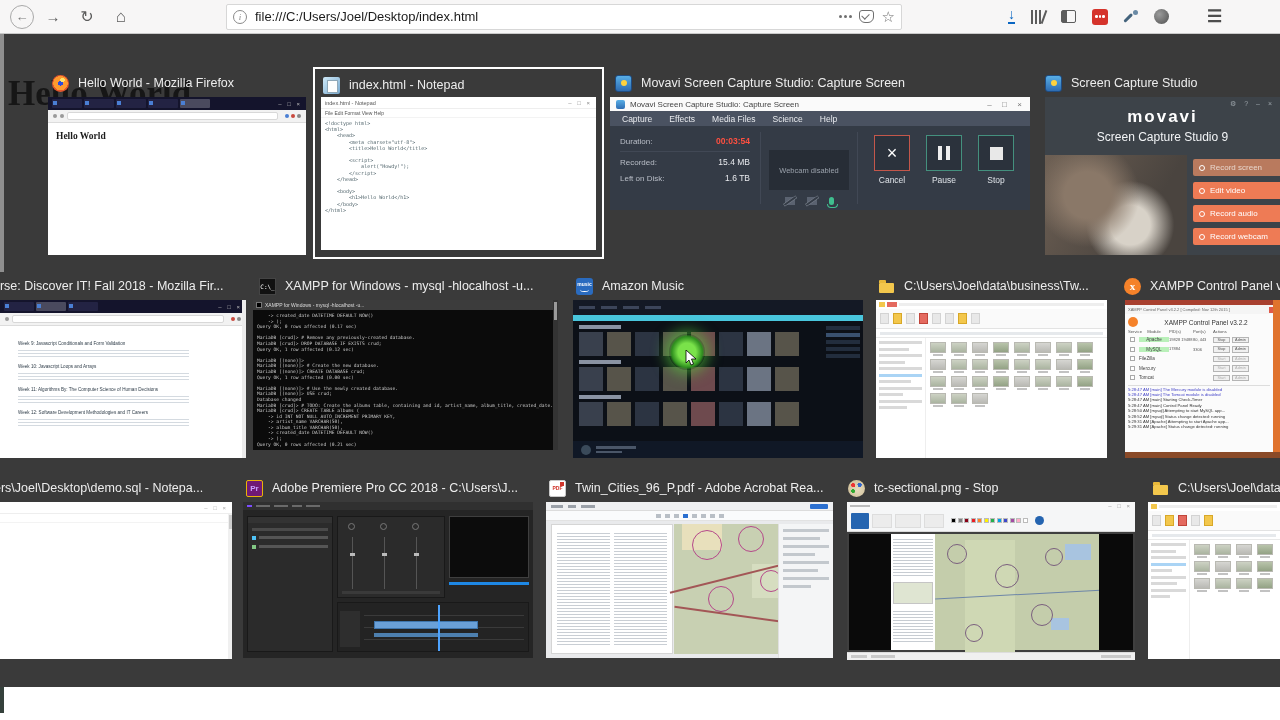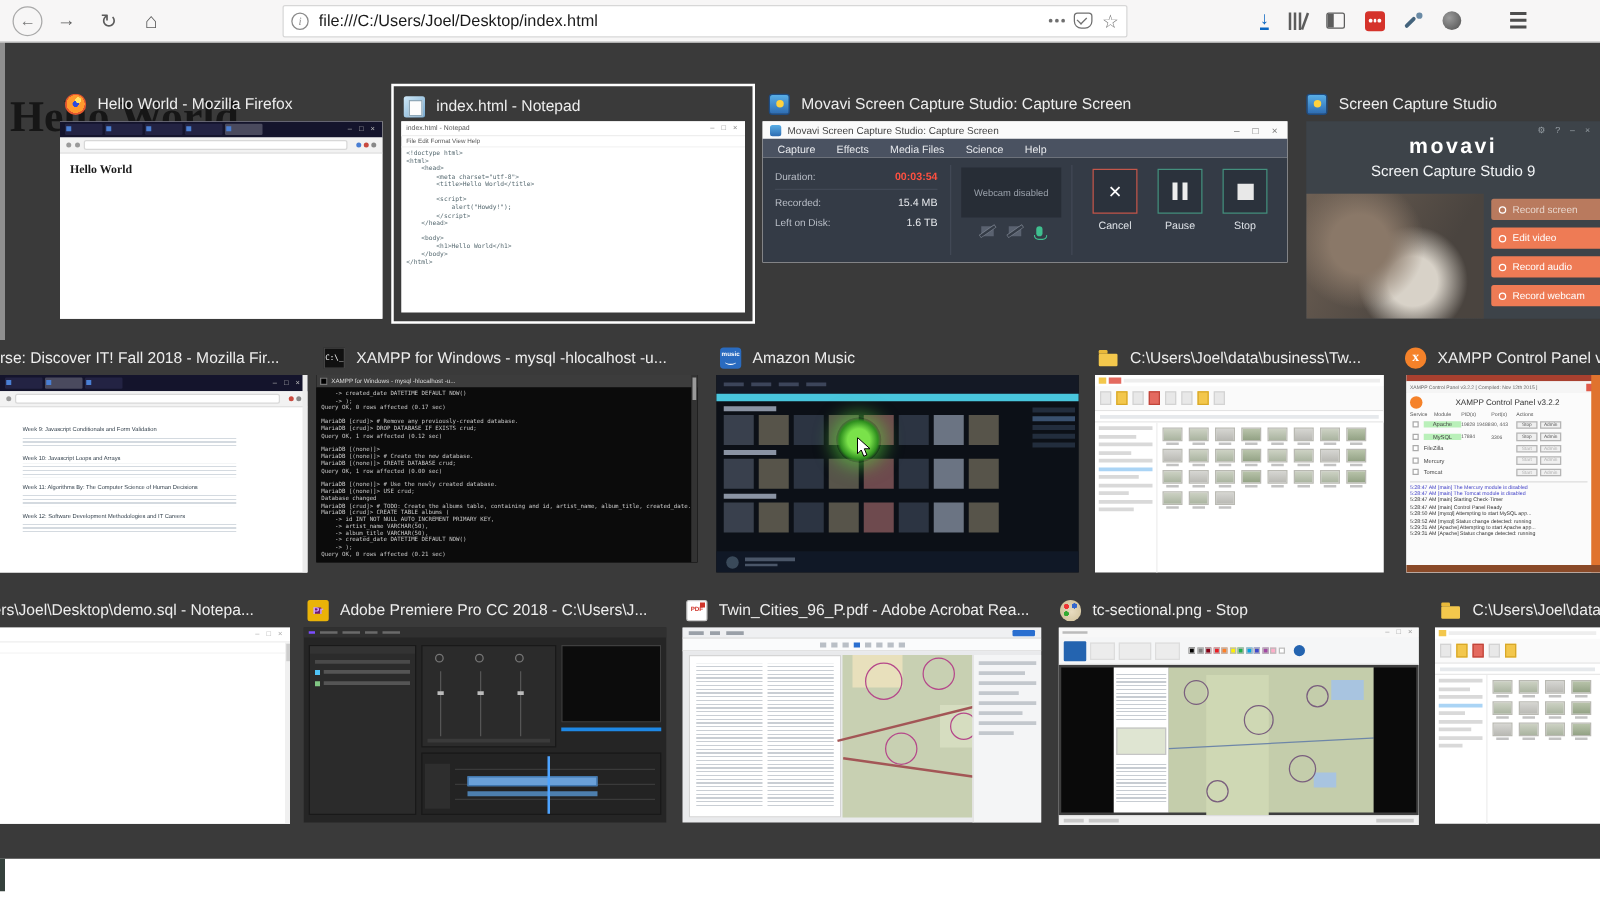--- a/index.html
+++ b/index.html
@@ -54,21 +54,21 @@
   .ic-np:after{content:"";position:absolute;left:4px;top:3px;width:9px;height:11px;background:#fdfdfd;border:1px solid #8fa8b8}
   .ic-mv{border-radius:3px;background:linear-gradient(#58aee6,#2e6cb2);border:1px solid #1e4c82}
   .ic-mv:after{content:"";position:absolute;left:5px;top:4px;width:6px;height:6px;border-radius:50%;background:#ffd23e}
   .ic-cmd{background:#111;border:1px solid #444;color:#fff;font-size:6px;font-family:"DejaVu Sans Mono",monospace}
   .ic-am{border-radius:3px;background:#2a6bbf;color:#fff;font-size:5px;font-weight:bold;flex-direction:column}
   .ic-am:after{content:"";width:9px;height:4px;border-bottom:1.4px solid #fff;border-radius:50%}
   .ic-folder{background:none}
   .ic-folder b{position:absolute;left:1px;top:5px;width:15px;height:10px;background:#f3c74c;border-radius:1px}
   .ic-folder b:before{content:"";position:absolute;left:0;top:-3px;width:7px;height:3px;background:#e9b93a;border-radius:1px 1px 0 0}
   .ic-xampp{border-radius:50%;background:#f5822a;color:#fff;font-weight:bold;font-size:11px;font-family:"Liberation Serif",serif}
-  .ic-pr{border-radius:2px;background:#701a75;border:6px solid #eab308;color:#c9a0ff;font-size:8px;font-weight:bold}
+  .ic-pr{border-radius:2px;background:#701a75;border:1px solid #eab308;color:#c9a0ff;font-size:8px;font-weight:bold}
   .ic-pdf{border-radius:2px;background:#fff;border:1px solid #c9c9c9;color:#d0342a;font-size:5px;font-weight:bold}
   .ic-pdf:after{content:"";position:absolute;right:1px;top:1px;width:4px;height:4px;background:#d0342a}
   .ic-paint{border-radius:50%;background:radial-gradient(circle at 30% 30%,#e33 0 12%,rgba(0,0,0,0) 13%),radial-gradient(circle at 68% 28%,#36c 0 12%,rgba(0,0,0,0) 13%),radial-gradient(circle at 30% 65%,#3a3 0 12%,rgba(0,0,0,0) 13%),radial-gradient(circle at 55% 55%,#e8dcc0,#c9b98f)}
 
   
   .mini-ctl{margin-left:auto;color:#bbb;font-size:6px;letter-spacing:2px;white-space:nowrap}
   .texture{background-image:repeating-linear-gradient(rgba(0,0,0,0) 0 2px,#c7ccd2 2px 3px)}
 
   
   .mini-tabs{display:flex;align-items:center;gap:2px;height:13px;background:#14142c;padding:0 4px}
@@ -95,21 +95,21 @@
   .mv-menu{height:15px;background:#4a5261;display:flex;align-items:center;gap:17px;padding:0 12px}
   .mv-menu span{font-size:8.5px;color:#e8eaee}
   .mv-body{height:84px;background:#343b46;display:flex}
   .mv-stats{width:150px;padding:7px 10px 0 10px}
   .mv-row{display:flex;justify-content:space-between;align-items:center;height:16px}
   .mv-lab{font-size:8px;color:#b9bec7}
   .mv-val{font-size:8.5px;color:#e8eaee}
   .mv-val.dur{color:#ff5040;font-weight:bold}
   .mv-sep{height:1px;background:#414855;margin:2px 0}
   .mv-vline{width:1px;background:#414855;margin:6px 0}
-  .mv-web{width:96px;display:flex;flex-direction:column;align-items:center;padding-top:8px}
+  .mv-web{width:96px;display:flex;flex-direction:column;align-items:center;padding-top:24px}
   .mv-webbox{width:80px;height:40px;background:#272d36;display:flex;align-items:center;justify-content:center;text-align:center;font-size:7.5px;color:#9aa1ab;line-height:9px}
   .mv-ics{display:flex;gap:12px;margin-top:7px;align-items:center}
   .mv-cam,.mv-spk{width:10px;height:8px;background:#5a6270;position:relative}
   .mv-cam:after,.mv-spk:after{content:"";position:absolute;left:-2px;top:3px;width:14px;height:1.5px;background:#343b46;box-shadow:0 0 0 .5px #7a828e;transform:rotate(-35deg)}
   .mv-mic{width:5px;height:8px;background:#3fbf8f;border-radius:3px;position:relative}
   .mv-mic:after{content:"";position:absolute;left:-2px;bottom:-3px;width:9px;height:3px;border:1px solid #3fbf8f;border-top:none;border-radius:0 0 5px 5px}
   .mv-btns{flex:1;display:flex;justify-content:space-evenly;align-items:flex-start;padding-top:9px}
   .mv-bgrp{display:flex;flex-direction:column;align-items:center;gap:4px}
   .mv-btn{width:36px;height:36px;background:#2b323c;display:flex;align-items:center;justify-content:center}
   .mv-btn.cancel{border:1px solid #c4574b;color:#fff;font-size:18px}

